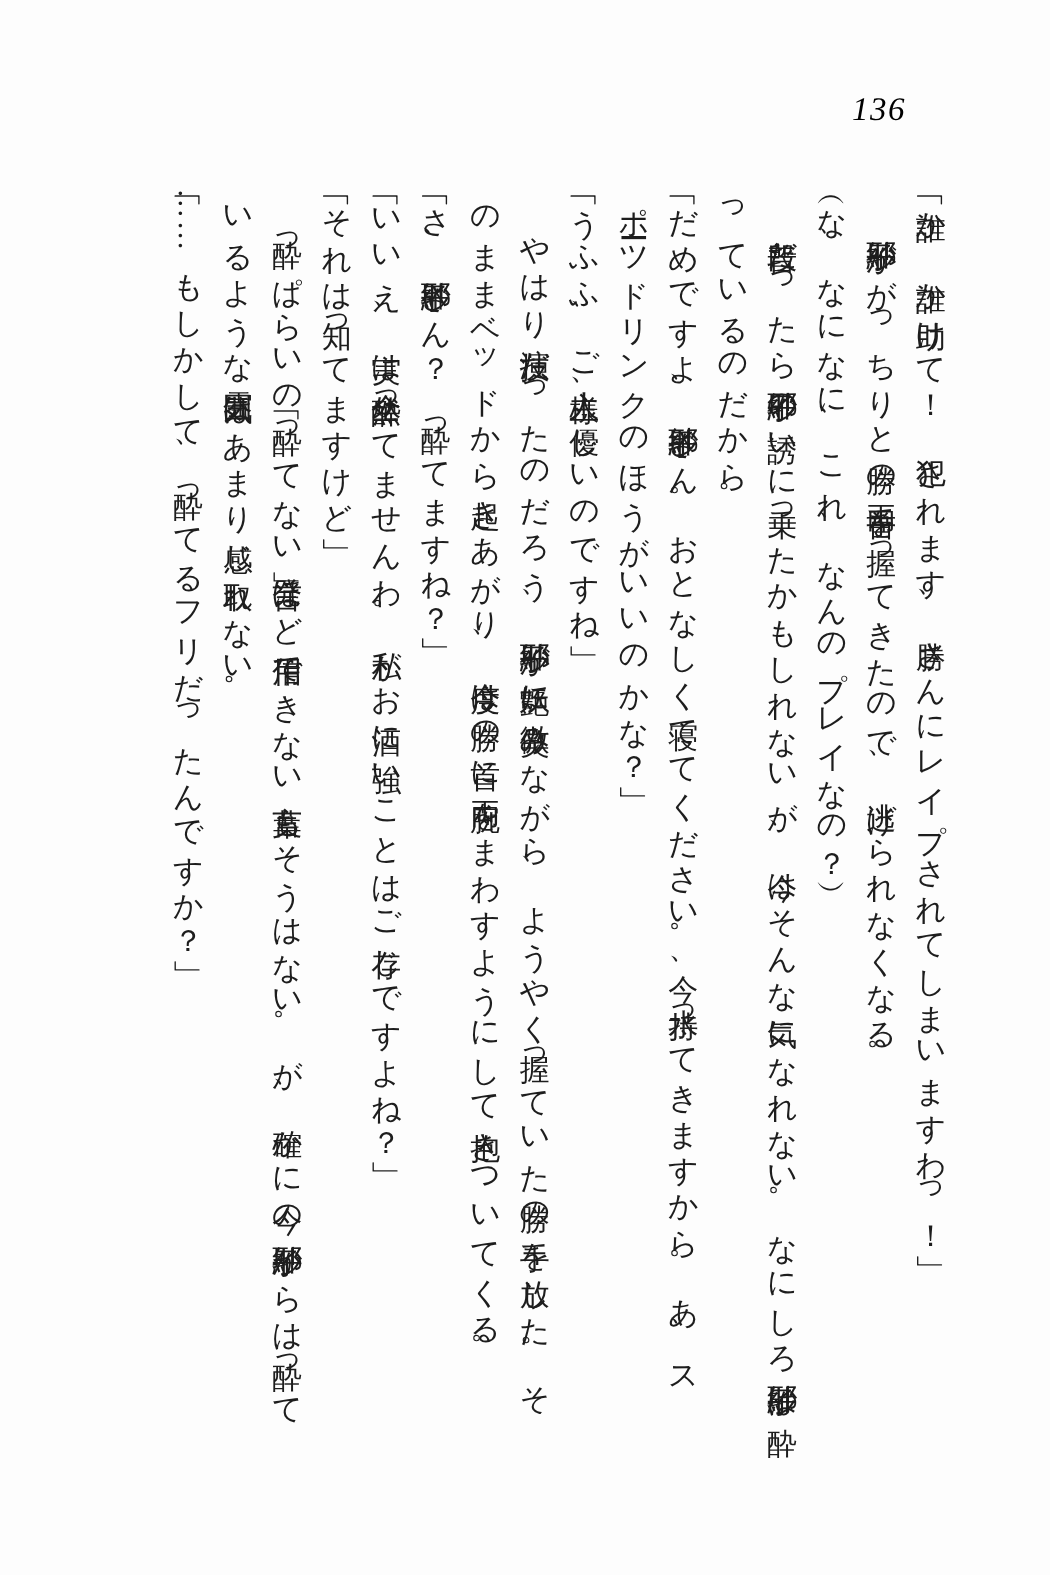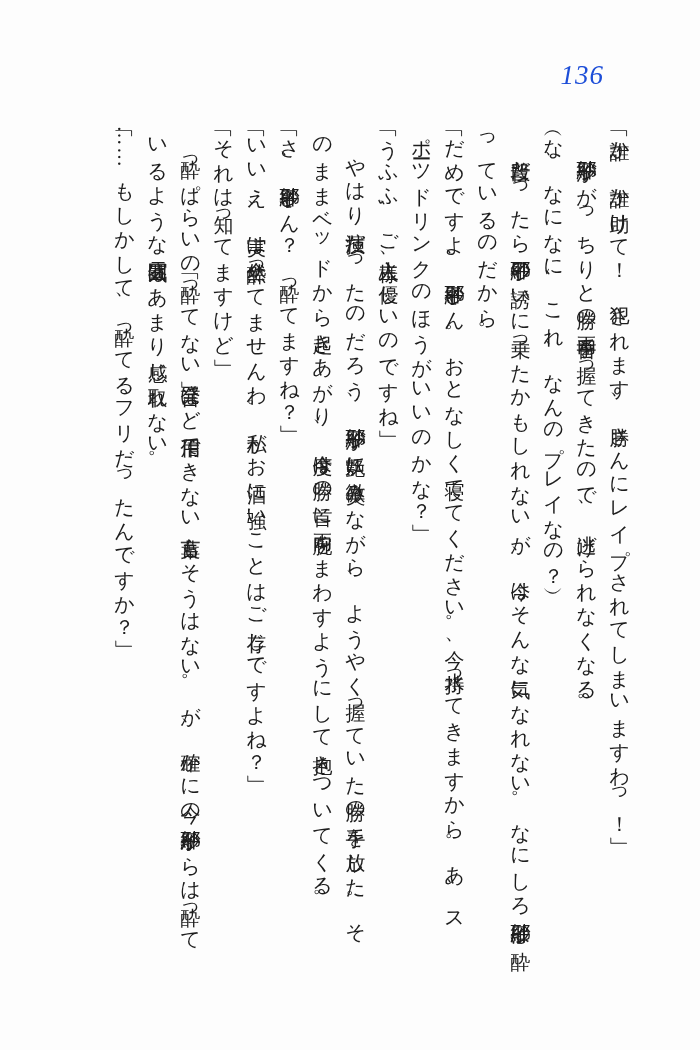--- a/index.html
+++ b/index.html
@@ -15,23 +15,23 @@
     height: 1050px;
     background: #fdfdfd;
     overflow: hidden;
     font-family: "Liberation Serif", "DejaVu Serif", serif;
   }
   .page-number {
     position: absolute;
     top: 60px;
     right: 96px;
     font-style: italic;
-    font-size: 27px;
+    font-size: 22px;
     letter-spacing: 1px;
-    color: #1d4ed8;
+    color: #000000;
     font-family: Liberation Serif, serif;
   }
   .text-block {
     position: absolute;
     top: 124px;
     right: 64px;
     width: 566px;
     height: 822px;
     writing-mode: vertical-rl;
     text-orientation: mixed;

